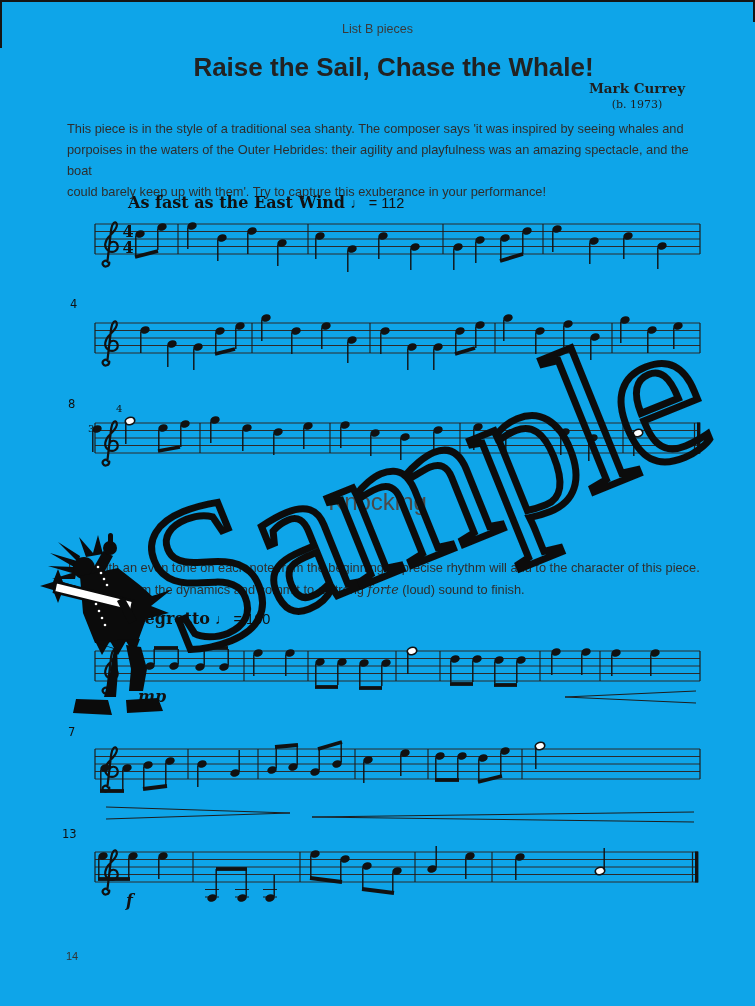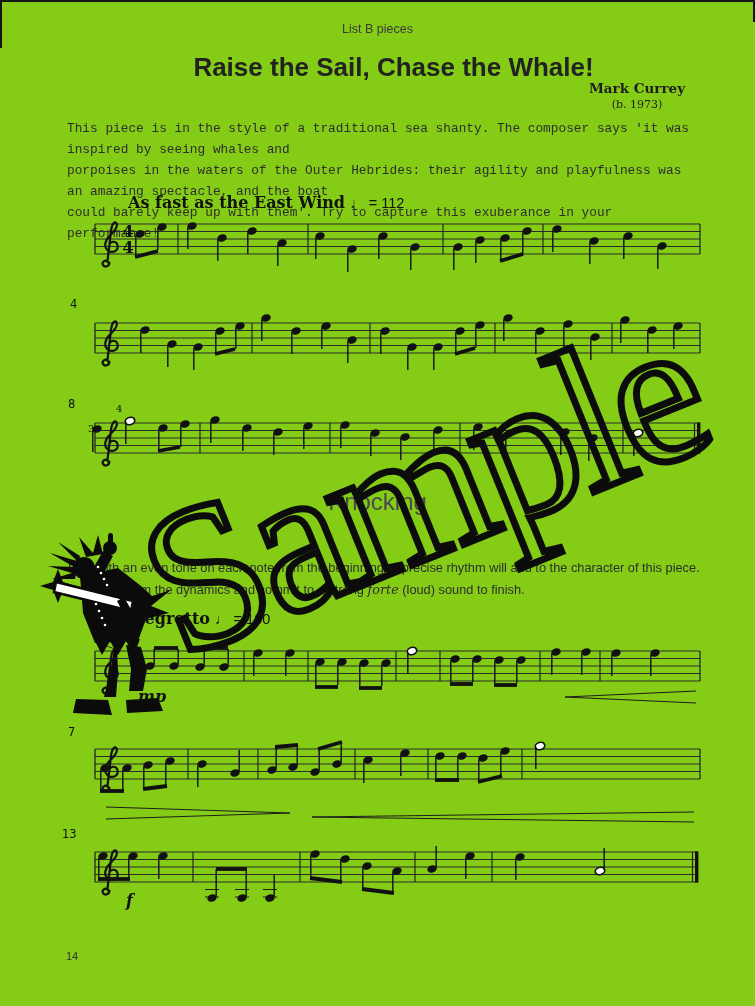--- a/index.html
+++ b/index.html
@@ -1,31 +1,31 @@
 <!DOCTYPE html>
 <html><head>
 <meta charset="utf-8">
 <style>
   html,body{margin:0;padding:0;background:#e8e8e8;}
-  .page{position:relative;width:755px;height:1006px;background:#84cc16;overflow:hidden;
+  .page{position:relative;width:755px;height:1006px;background:#0ea5e9;overflow:hidden;
         font-family:"Liberation Sans",sans-serif;color:#2e2e2e;}
   .edge-top{position:absolute;left:0;top:0;width:755px;height:2px;background:#151515;}
   .edge-left{position:absolute;left:0;top:0;width:2px;height:48px;background:#151515;}
   .edge-right{position:absolute;right:0;top:0;width:2px;height:22px;background:#151515;}
   .series{position:absolute;left:0;top:22px;width:755px;text-align:center;
           font-size:12.5px;color:#3a3a3a;}
   .title1{position:absolute;left:0;top:52px;width:755px;text-align:center;
           font-size:26px;font-weight:bold;color:#222;padding-left:16px;}
   .composer{position:absolute;text-align:center;font-family:"DejaVu Serif",serif;color:#1e1e1e;}
   .composer .name{font-size:13.5px;font-weight:bold;}
   .composer .birth{font-size:11px;margin-top:2px;}
   .comp1{right:70px;top:80px;margin-left:12px;}
   .comp2{right:58px;top:512px;}
   .para{position:absolute;left:67px;width:632px;font-size:12.8px;line-height:21px;color:#2e2e2e;}
-  .para1{top:118px;font-family:Liberation Mono, monospace;}
+  .para1{top:118px;}
   .p2line{position:absolute;left:68px;font-size:12.8px;color:#2e2e2e;white-space:nowrap;}
   .p2l1{top:560px;}
   .p2l2{top:582px;}
   .forte{font-family:"DejaVu Serif",serif;font-style:italic;}
   .tempo{position:absolute;font-family:"DejaVu Serif",serif;color:#111;white-space:nowrap;}
   .tempo .tword{font-size:16px;font-weight:bold;}
   .tempo .tmark{font-size:14.5px;font-family:Liberation Sans, sans-serif;}
   .tempo1{left:128px;top:193px;}
   .tempo2{left:120px;top:609px;}
   .title2{position:absolute;left:0;top:488px;width:755px;text-align:center;

